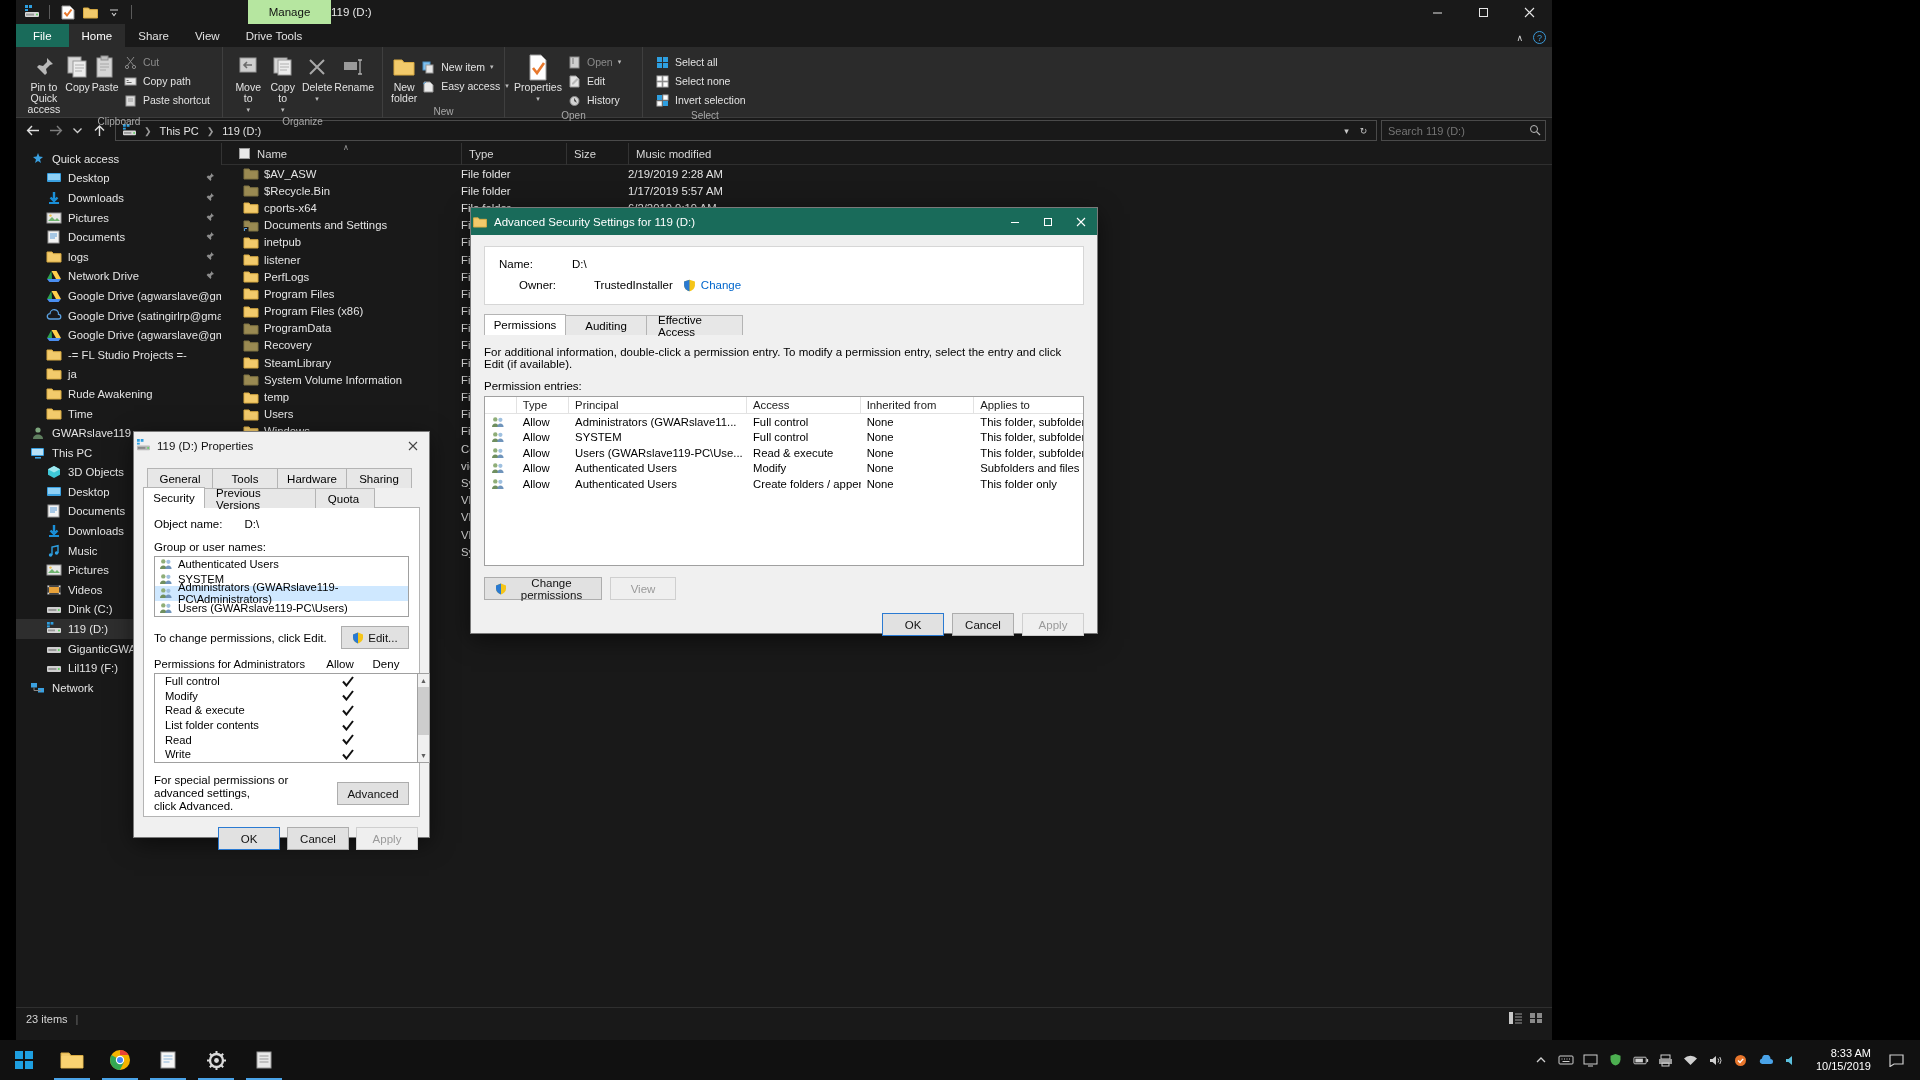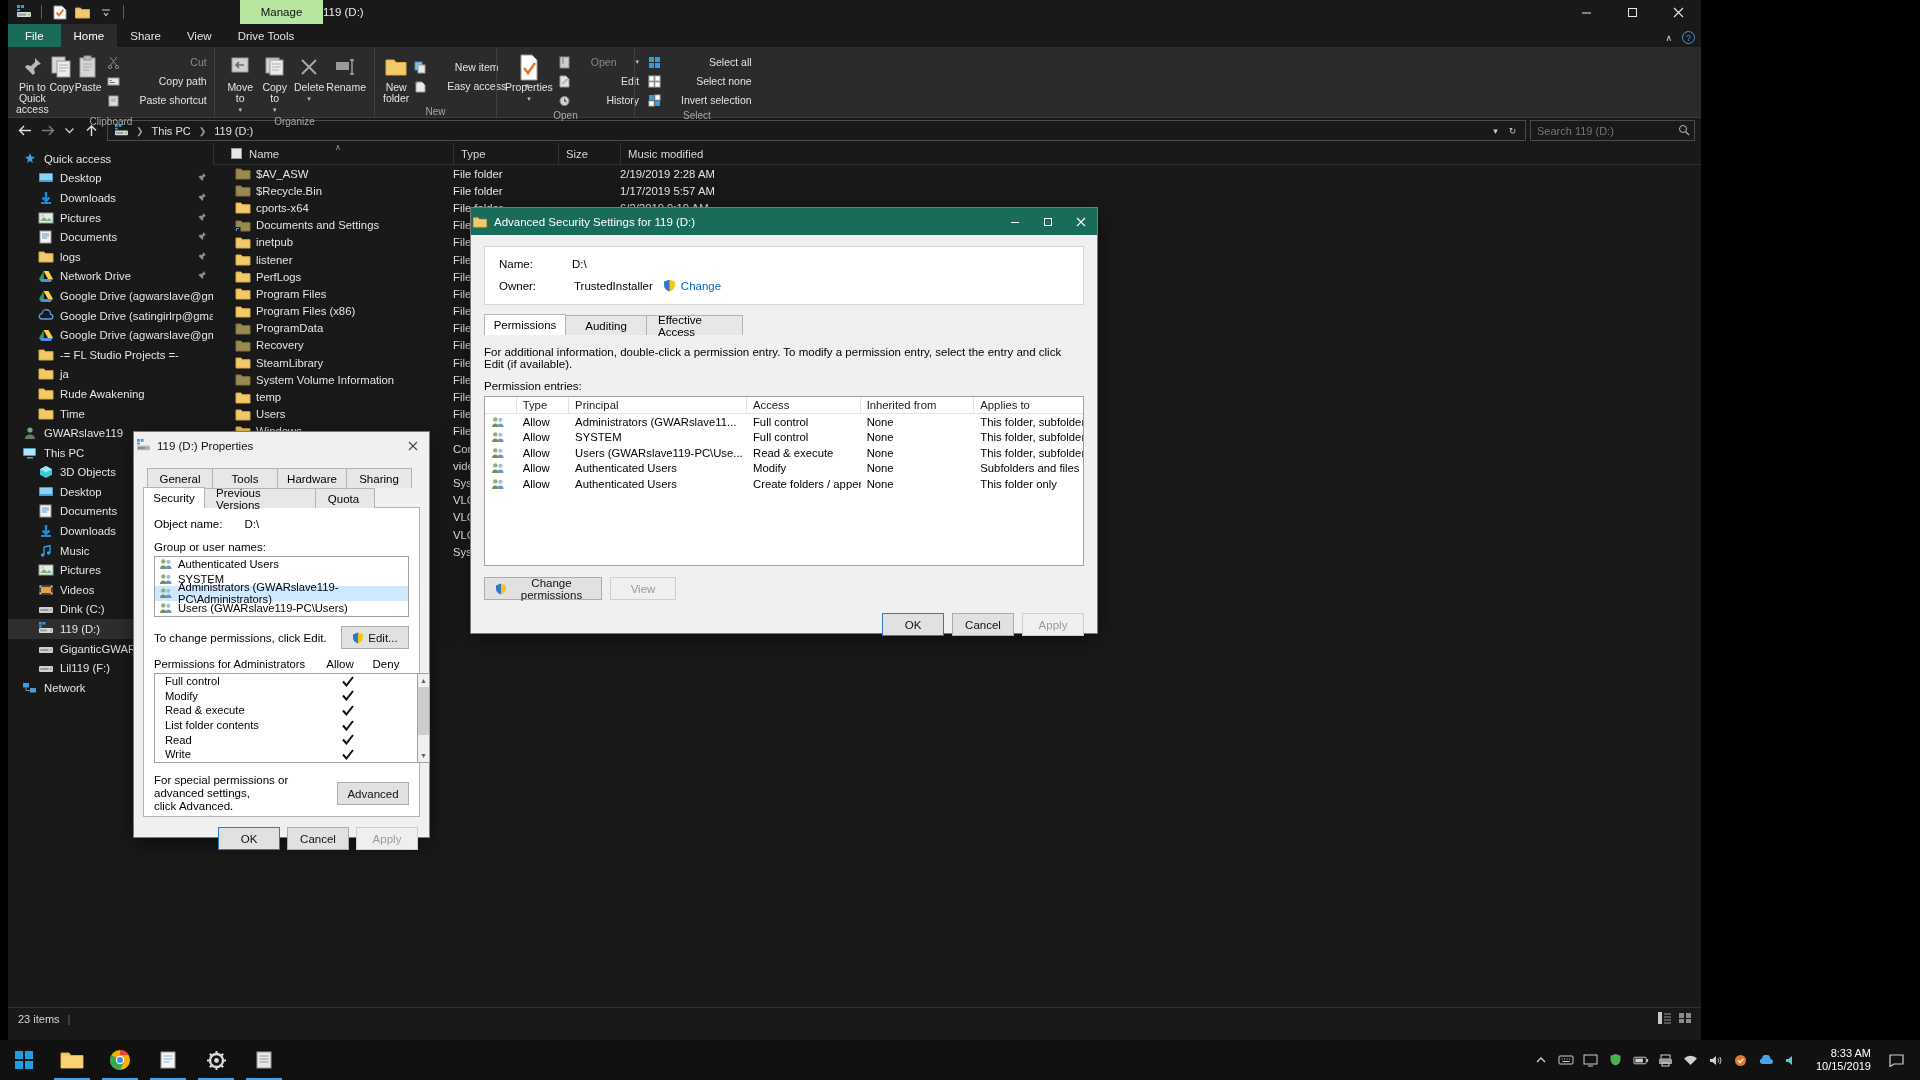--- a/index.html
+++ b/index.html
@@ -5,21 +5,21 @@
   * { box-sizing: border-box; }
   html, body { margin:0; padding:0; }
   body {
     width:1920px; height:1080px;
     font-family:"Liberation Sans", sans-serif;
     background:#000; overflow:hidden;
     -webkit-font-smoothing:antialiased;
   }
 
   
-  #explorer { position:absolute; left:8px; top:0; width:1693px; height:1040px; background:#191919; }
+  #explorer { position:absolute; left:16px; top:0; width:1536px; height:1040px; background:#191919; }
 
   
   .titlebar { position:relative; height:24px; background:#191919; display:flex; align-items:center; }
   .qat { display:flex; align-items:center; gap:6px; padding-left:7px; height:24px; }
   .qat-ico { width:17px; height:17px; display:flex; align-items:center; justify-content:center; }
   .qat-sep { width:1px; height:14px; background:#5a5a5a; margin:0 3px; }
   .tt-ribbon { position:absolute; left:232px; top:0; height:24px; }
   .tt-tab { height:24px; background:#b6e6a0; color:#111; font-size:11.5px; display:flex;
             align-items:center; justify-content:center; width:83px; }
   .tt-label { position:absolute; left:315px; top:0; height:24px; display:flex; align-items:center;
@@ -39,22 +39,22 @@
   .ribbon { height:71px; background:#2b2b2b; display:flex; position:relative;
             border-bottom:1px solid #3b3b3b; }
   .rgroup { display:flex; flex-direction:column; height:71px; position:relative; padding:0 4px; }
   .rgroup + .rgroup { border-left:1px solid #3f3f3f; }
   .rgroup-body { flex:1; display:flex; align-items:flex-start; padding:3px 4px 0 4px; }
   .rgroup-title { height:13px; font-size:10px; color:#a8a8a8; text-align:center; line-height:13px; }
   .big-btn { width:56px; display:flex; flex-direction:column; align-items:center; justify-content:flex-start;
              padding-top:2px; color:#e2e2e2; font-size:10.5px; text-align:center; line-height:11px; }
   .big-btn .bi { height:30px; display:flex; align-items:center; justify-content:center; }
   .small-col { display:flex; flex-direction:column; justify-content:flex-start; padding-top:3px; gap:1px; }
-  .small-btn { display:flex; align-items:center; gap:19px; font-size:10.5px; color:#e2e2e2;
-               height:18px; padding:0 4px; white-space:nowrap;justify-content:space-between; }
+  .small-btn { display:flex; align-items:center; gap:5px; font-size:10.5px; color:#e2e2e2;
+               height:18px; padding:0 4px; white-space:nowrap; }
   .small-btn .si { width:15px; height:15px; display:flex; align-items:center; justify-content:center; flex:none; }
   .caret { font-size:7px; color:#bbb; }
   .dim { color:#8a8a8a; }
 
   
   .addrbar { height:25px; background:#191919; display:flex; align-items:center; gap:0; padding:0 6px; }
   .navbtn { width:22px; height:22px; display:flex; align-items:center; justify-content:center;
             color:#dcdcdc; font-size:13px; }
   .navbtn.dim { color:#6e6e6e; }
   .crumbs { flex:1; height:21px; margin-left:5px; border:1px solid #4a4a4a; background:#191919;
@@ -1296,21 +1296,21 @@
     </span>
   </div>
 
   <div style="padding:11px 13px 0 13px;">
 
     <div style="border:1px solid #d6d6d6;background:#fff;padding:11px 14px 12px 14px;">
       <div style="display:flex;">
         <span style="width:73px;">Name:</span>
         <span>D:\</span>
       </div>
-      <div style="display:flex;align-items:center;margin-top:9px;">
+      <div style="display:flex;align-items:flex-start;margin-top:9px;margin-left:20px;">
         <span style="width:75px;">Owner:</span>
         <span>TrustedInstaller</span>
         <span style="display:flex;margin-left:10px;">
           <svg width="13" height="13" viewBox="0 0 12 12">
               <path d="M6 0.6L11 2.4v3.4C11 8.6 8.8 10.7 6 11.4 3.2 10.7 1 8.6 1 5.8V2.4z" fill="#f5c518"></path>
               <path d="M6 0.6L1 2.4v3.4C1 8.6 3.2 10.7 6 11.4z" fill="#2a7ad2"></path>
             </svg>
         </span>
         <span class="link" style="margin-left:5px;">Change</span>
       </div>

